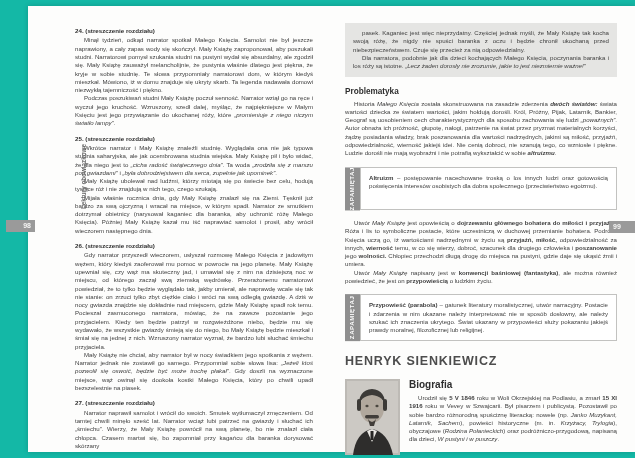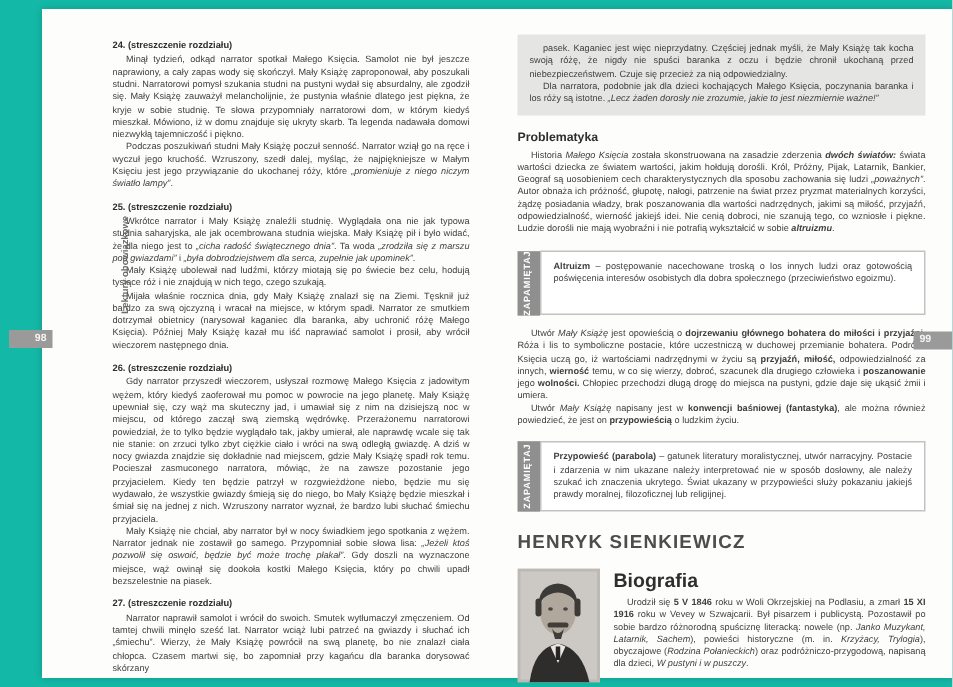--- a/index.html
+++ b/index.html
@@ -29,21 +29,21 @@
   .note-tab{
     width:15px;background:#8f8f8f;color:#fff;
     display:flex;align-items:center;justify-content:center;
     writing-mode:vertical-rl;transform:rotate(180deg);
     font-size:6px;font-weight:bold;letter-spacing:.6px;
   }
   .note-body{flex:1;border:1px solid #c2c2c0;background:#fff;padding:6px 8px;}
   .note-body p{text-indent:0;}
   .h-author{margin:12px 0 8px;font-size:12.5px;font-weight:bold;letter-spacing:.8px;color:#4d4d4d;text-align:left;}
   .bio .photo{float:left;width:55px;height:76px;margin:1px 9px 2px 0;}
-  .bio-h{margin:0 0 2px;font-size:13px;font-weight:bold;color:#2e2e2e;text-align:left;text-indent:0;}
+  .bio-h{margin:0 0 2px;font-size:10px;font-weight:bold;color:#2e2e2e;text-align:left;text-indent:0;}
   
   .side-label{
     position:absolute;font-size:6.3px;font-weight:bold;color:#6b6b6b;
     writing-mode:vertical-rl;white-space:nowrap;
   }
   .side-label-left{left:52px;top:138px;transform:rotate(180deg);}
   .page-tab{
     position:absolute;top:220px;height:12px;background:#9a9a9a;color:#f5f5f4;
     font-size:7px;font-weight:bold;line-height:12px;
   }

